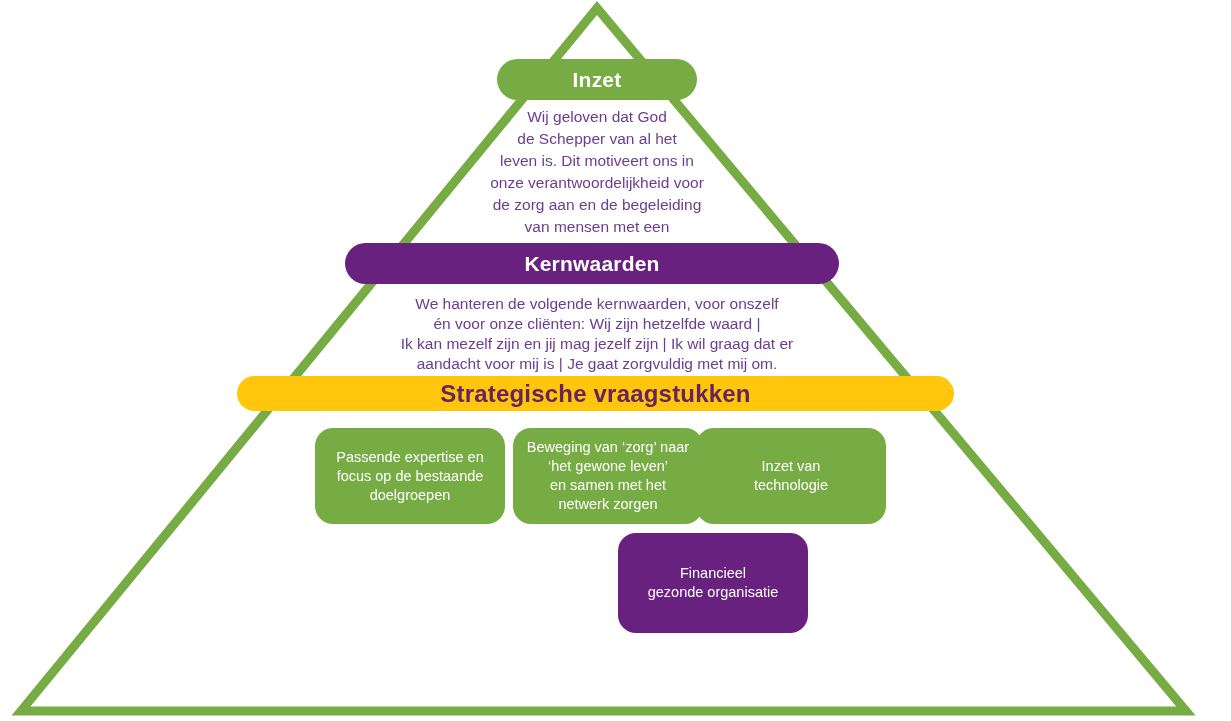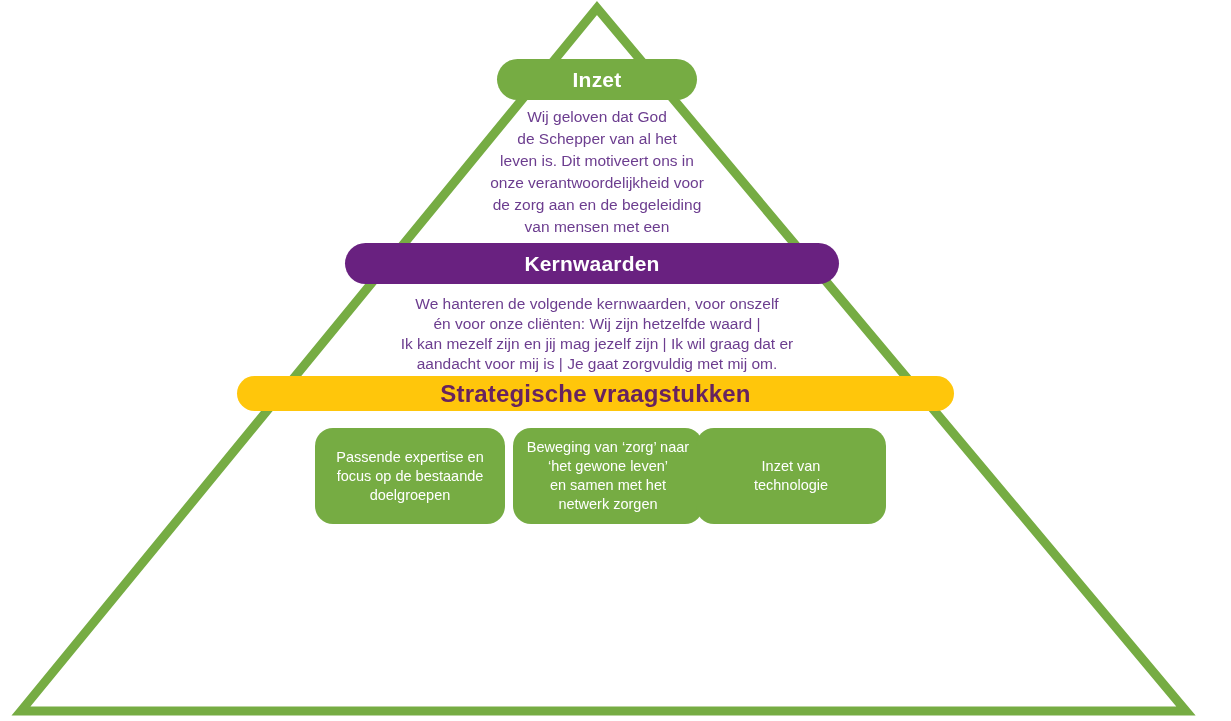--- a/index.html
+++ b/index.html
@@ -72,15 +72,17 @@
 
   <div class="card card-green g2">Beweging van ‘zorg’ naar
 ‘het gewone leven’
 en samen met het
 netwerk zorgen</div>
 
   <div class="card card-green g3">Inzet van
 technologie</div>
 
 
+  <div class="card card-purple p2">Financieel
+gezonde organisatie</div>
 
 
 </div>
 
 </body></html>

